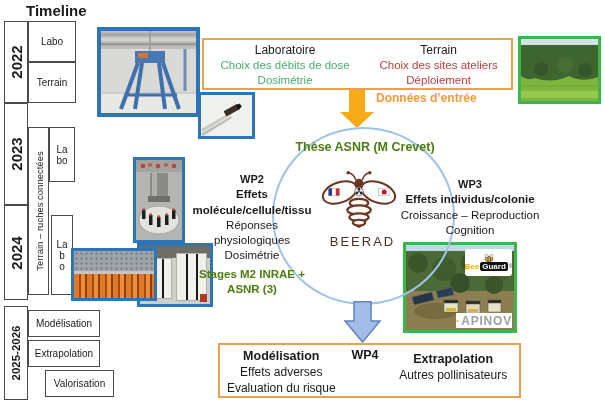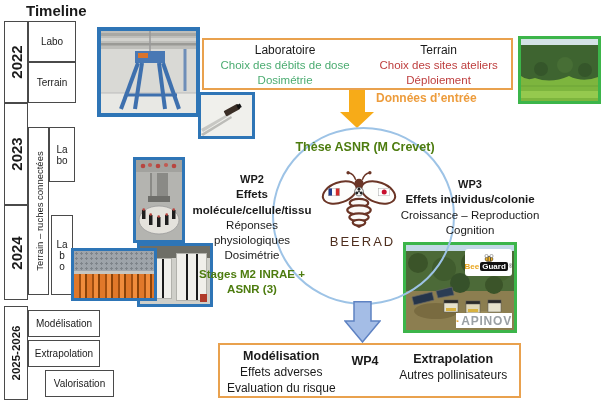--- a/index.html
+++ b/index.html
@@ -195,21 +195,21 @@
   <svg class="abs z3" style="left:344px;top:301px;" width="37" height="42" viewBox="0 0 37 42">
     <polygon points="10,0.8 27,0.8 27,20 36,20 18.5,41 1,20 10,20" fill="#A4BDE6" stroke="#5E82C2" stroke-width="1.5"></polygon>
   </svg>
 
   <div class="abs wp4box" style="left:218px;top:343px;width:303px;height:55px;">
     <div class="center" style="width:41%;padding-top:3px;">
       <span class="line hd">Modélisation</span>
       <span class="line">Effets adverses</span>
       <span class="line">Evaluation du risque</span>
     </div>
-    <div class="center" style="width:15%;padding-top:8px;">
+    <div class="center" style="width:15%;padding-top:2px;">
       <span class="hd">WP4</span>
     </div>
     <div class="center" style="width:44%;padding-top:6px;">
       <span class="line hd">Extrapolation</span>
       <span class="line">Autres pollinisateurs</span>
     </div>
   </div>
 
   <div class="abs photo bframe4 z1" style="left:97px;top:27px;width:103px;height:90px;">
     <svg width="95" height="82" viewBox="0 0 95 82">

